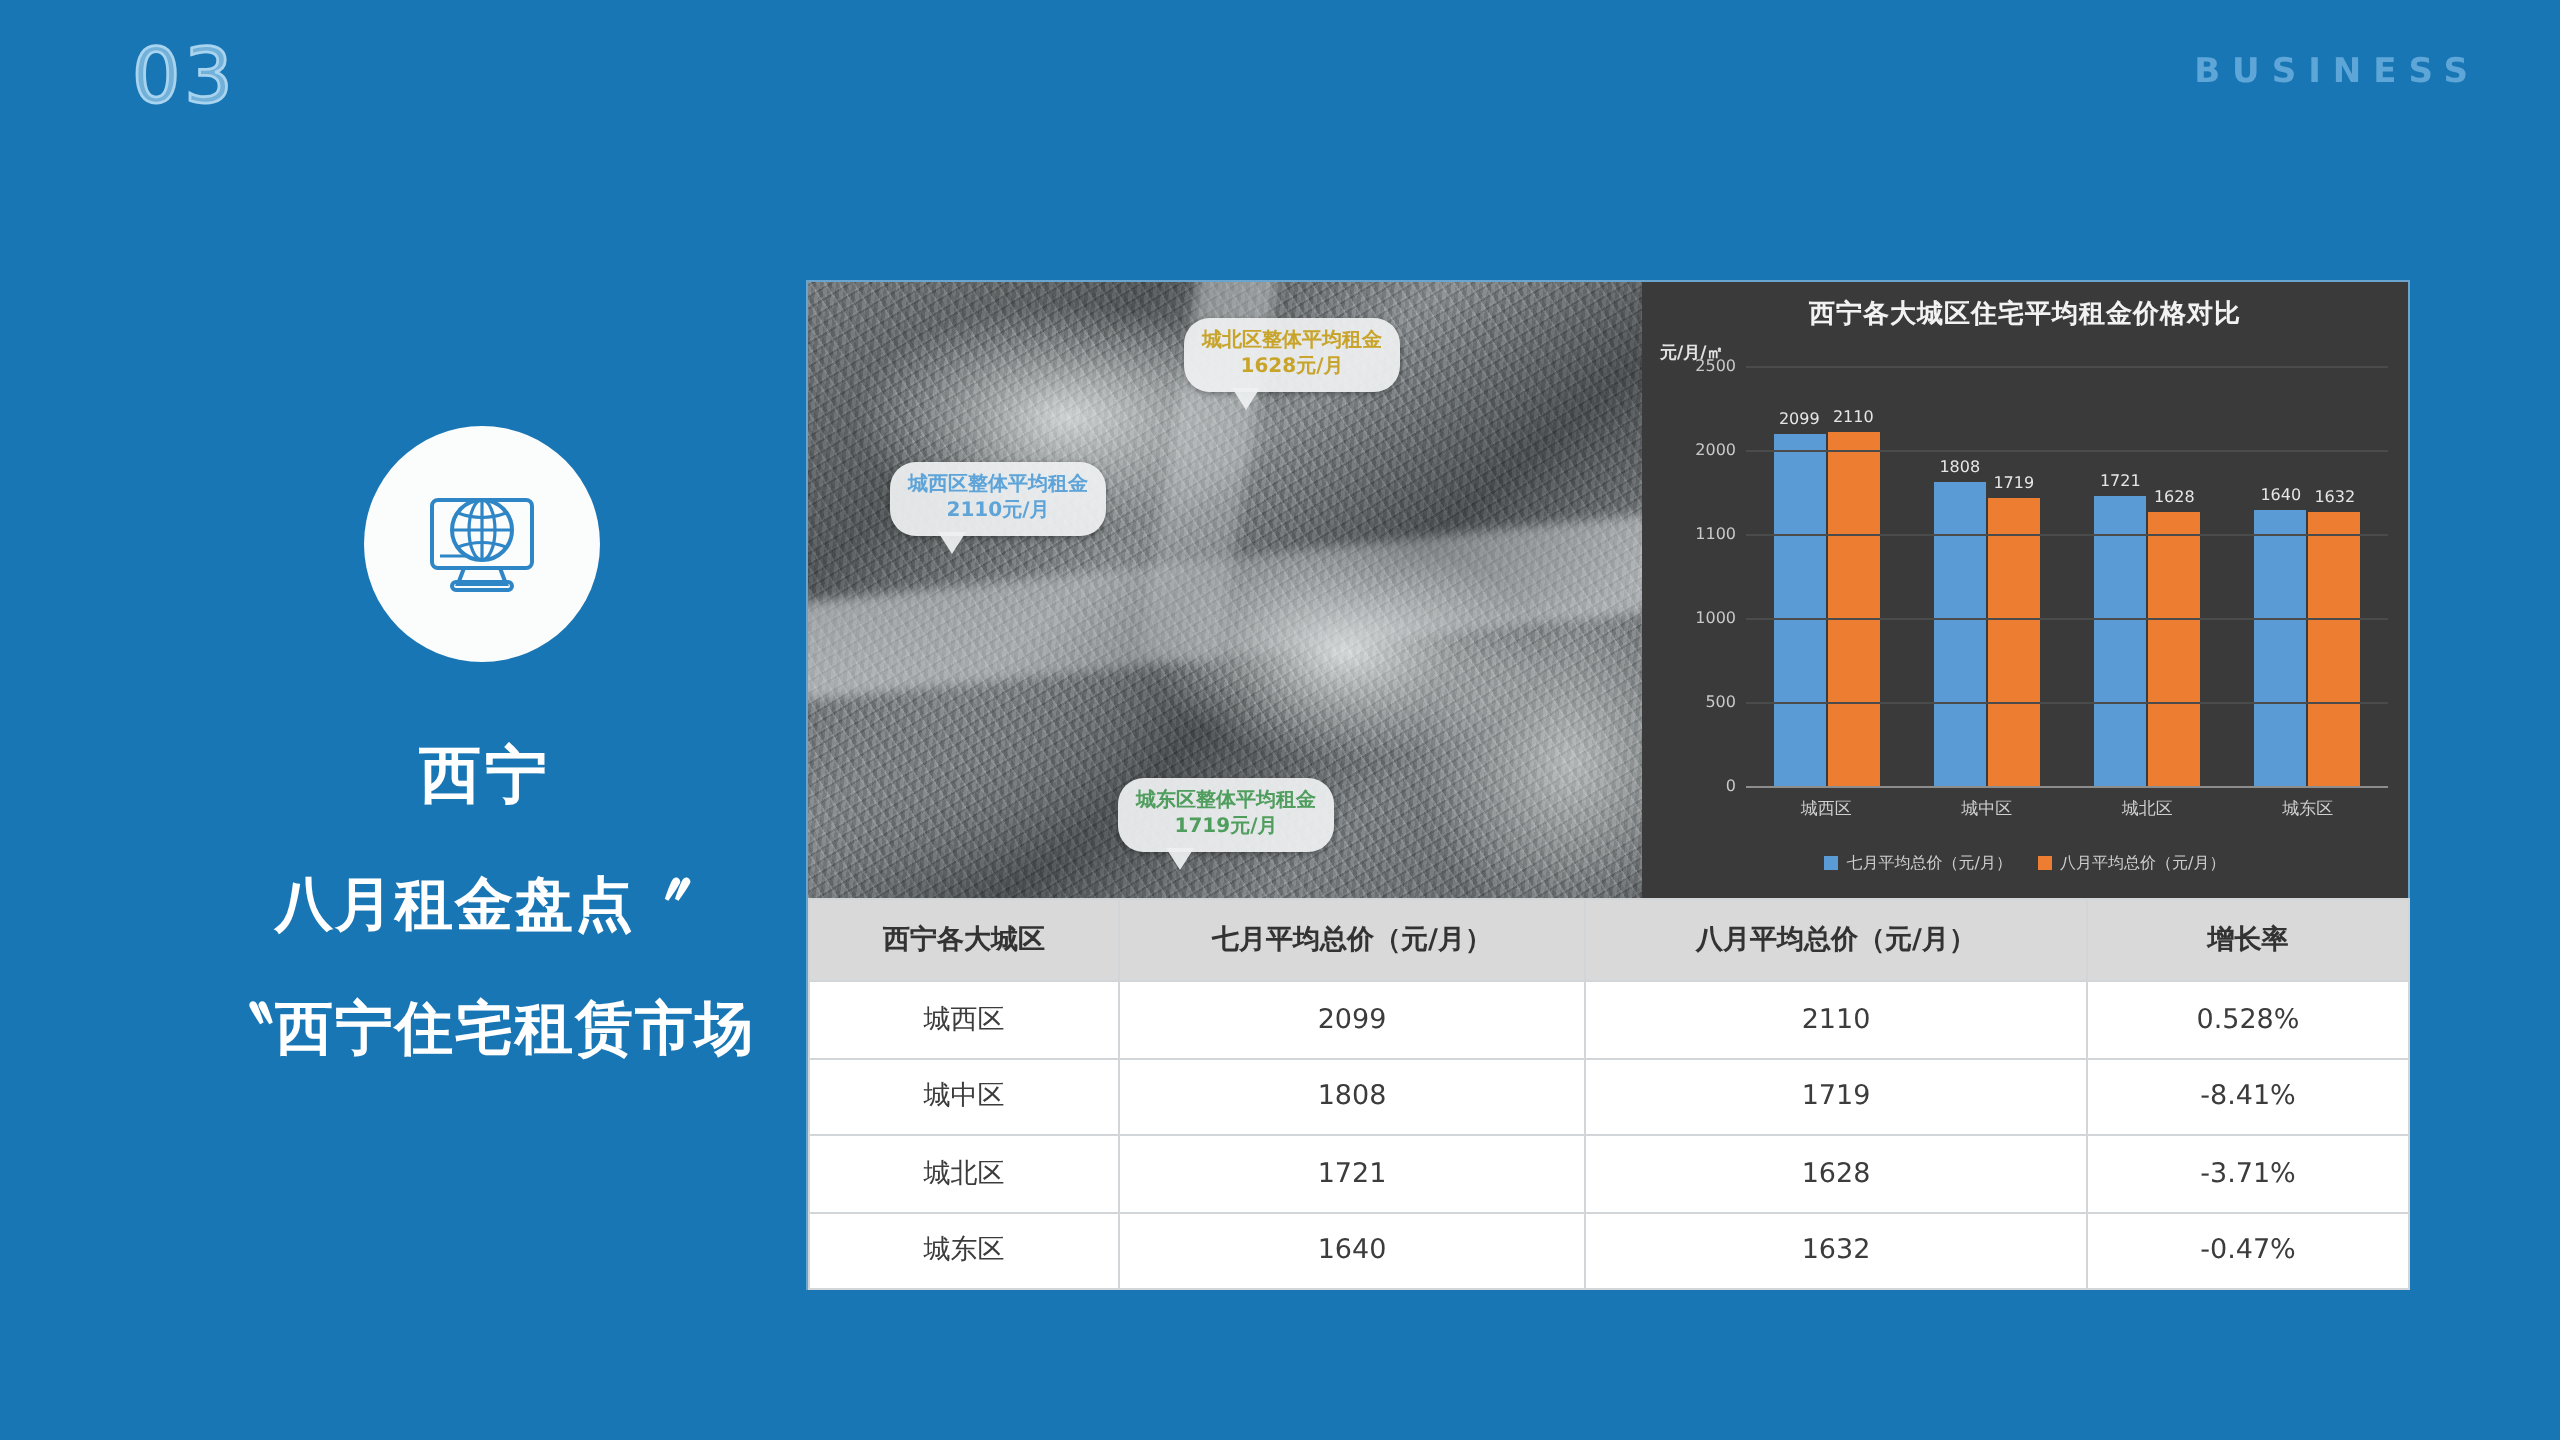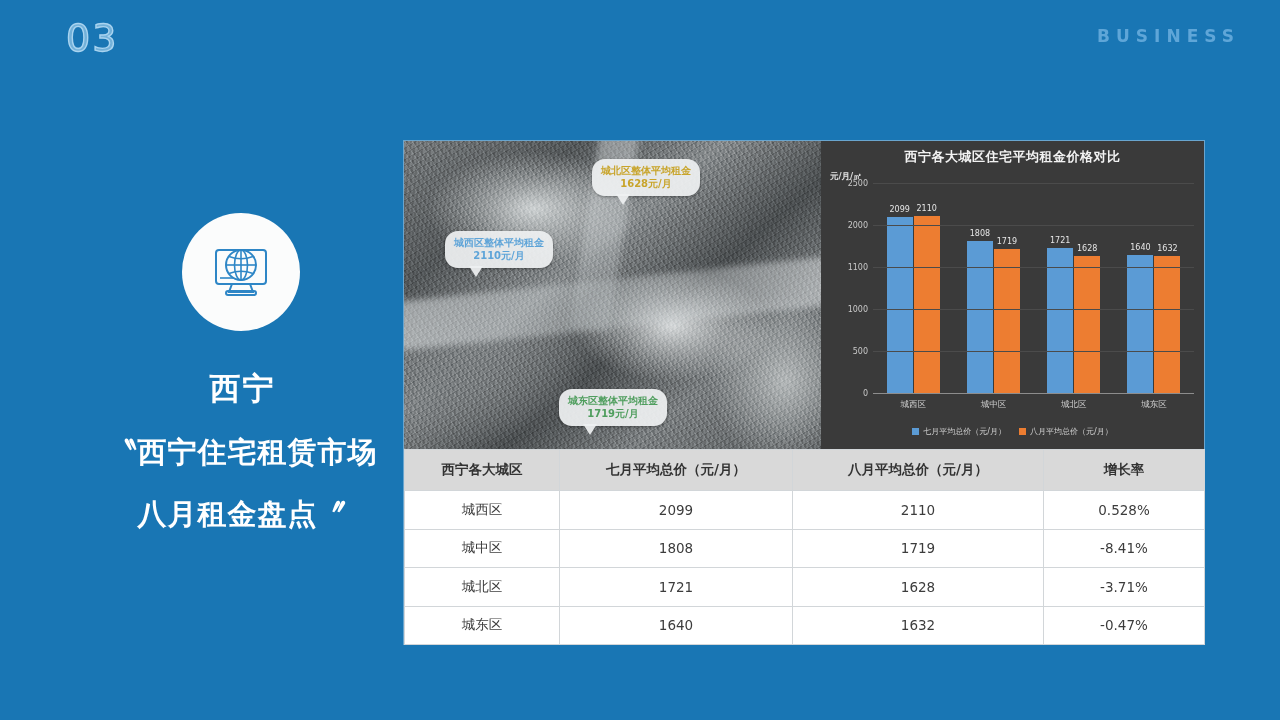--- a/index.html
+++ b/index.html
@@ -219,22 +219,22 @@
       <ellipse cx="33" cy="26" rx="6.5" ry="15" fill="none" stroke="#2e86c6" stroke-width="1.6"></ellipse>
       <line x1="33" y1="11" x2="33" y2="41" stroke="#2e86c6" stroke-width="1.6"></line>
       <line x1="18.5" y1="26" x2="47.5" y2="26" stroke="#2e86c6" stroke-width="1.6"></line>
       <path d="M21 17.5 Q33 22 45 17.5" fill="none" stroke="#2e86c6" stroke-width="1.6"></path>
       <path d="M21 34.5 Q33 30 45 34.5" fill="none" stroke="#2e86c6" stroke-width="1.6"></path>
     </svg>
   </div>
 
   <div class="left-title-block">
     <div class="city-name">西宁</div>
+    <div class="subject-line">八月租金盘点〞</div>
     <div class="subject-line">〝西宁住宅租赁市场</div>
-    <div class="subject-line">八月租金盘点〞</div>
   </div>
 
   <div class="content-card">
 
     <div class="map-panel">
       <div class="map-texture"></div>
       <div class="map-river"></div>
       <div class="map-river2"></div>
 
       <div class="callout north">

